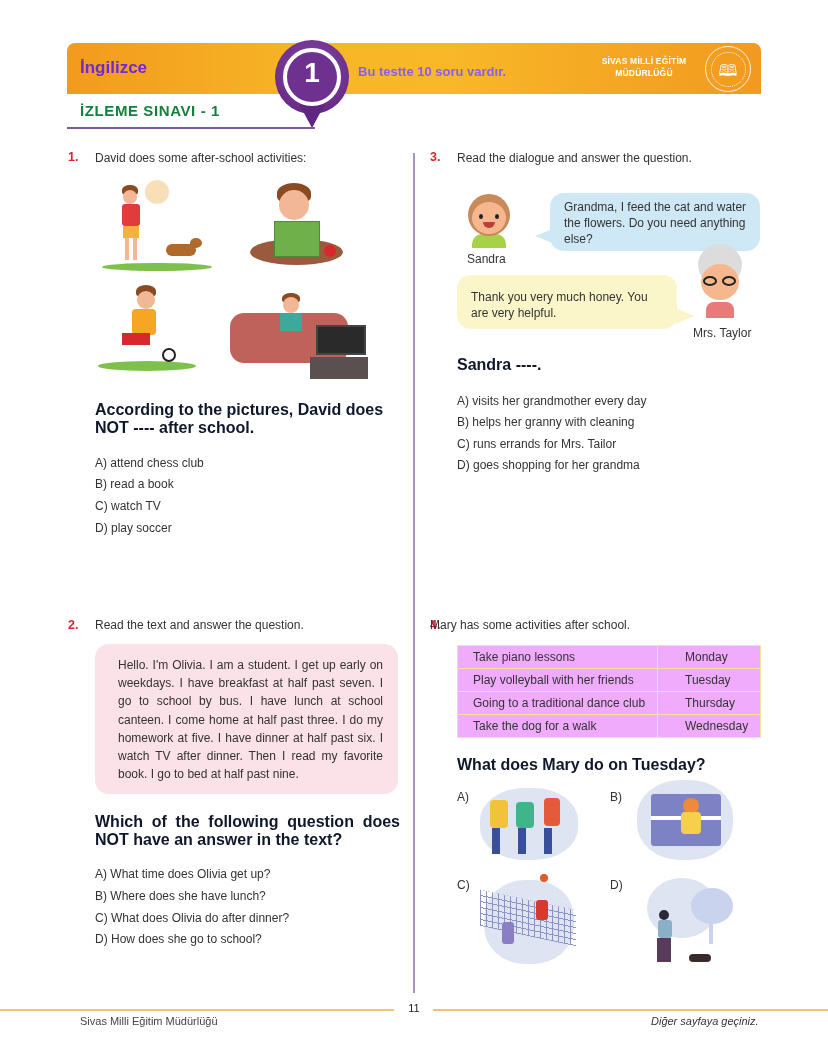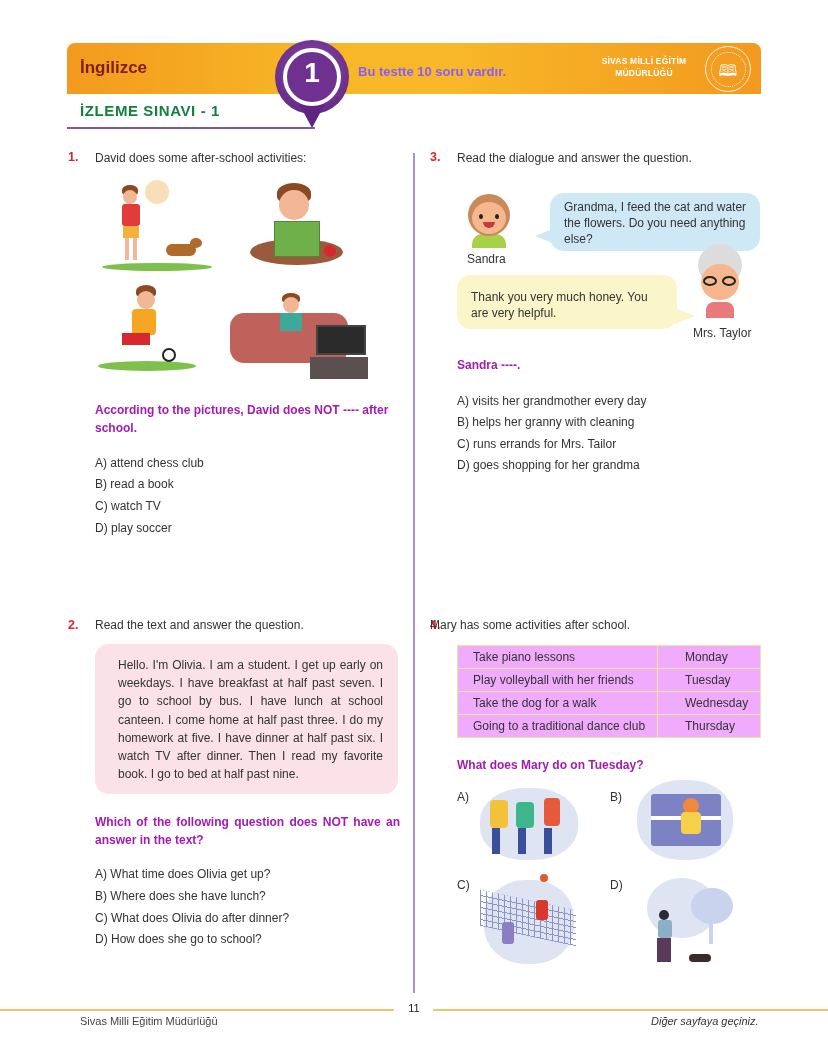--- a/index.html
+++ b/index.html
@@ -6,21 +6,21 @@
   html, body { width: 828px; height: 1059px; background: #ffffff; overflow: hidden; }
   body { position: relative; font-family: "Liberation Sans", sans-serif; color: #333333; }
 
   
   .header-band {
     position: absolute; left: 67px; top: 43px; width: 694px; height: 51px;
     background: linear-gradient(90deg, #f39a1e 0%, #f7b626 35%, #f8b828 55%, #f5a623 80%, #f29a1f 100%);
     border-radius: 8px 8px 0 0;
   }
   .subject {
-    position: absolute; left: 80px; top: 58px; font-size: 17px; font-weight: bold; color: #7f1d1d;
+    position: absolute; left: 80px; top: 58px; font-size: 17px; font-weight: bold; color: #6d28d9;
   }
   .test-count {
     position: absolute; left: 358px; top: 64px; font-size: 13px; font-weight: bold; color: #8b5cf6;
   }
   .org-name {
     position: absolute; left: 588px; top: 55px; width: 112px; text-align: center;
     font-size: 8.5px; font-weight: bold; color: #ffffff; line-height: 12px; letter-spacing: 0.2px;
   }
   .seal {
     position: absolute; left: 705px; top: 46px; width: 46px; height: 46px; border-radius: 50%;
@@ -62,21 +62,21 @@
   }
 
   
   .col-divider {
     position: absolute; left: 413px; top: 153px; width: 2px; height: 840px; background: #a894bd;
   }
 
   
   .qnum { position: absolute; font-size: 12.5px; font-weight: bold; color: #d8262f; }
   .qtext { position: absolute; font-size: 12px; color: #333; }
-  .bold-q { position: absolute; font-size: 12px; font-weight: bold; color: #a21caf; line-height: 18px; }
+  .bold-q { position: absolute; font-size: 16px; font-weight: bold; color: #0f172a; line-height: 18px; }
   .opt { position: absolute; font-size: 12px; color: #333; }
 
   
   .ill { position: absolute; }
   .ground { position: absolute; height: 8px; border-radius: 50%; background: #7dc04b; }
   .head { position: absolute; border-radius: 50%; background: #f2b796; }
   .hair { position: absolute; border-radius: 50% 50% 30% 30%; background: #8b4a22; }
 
   
   .passage {
@@ -246,26 +246,26 @@
   <tbody>
       <tr>
     <td>Take piano lessons</td>
     <td class="day">Monday</td>
   </tr>
   <tr>
     <td>Play volleyball with her friends</td>
     <td class="day">Tuesday</td>
   </tr>
   <tr>
+    <td>Going to a traditional dance club</td>
+    <td class="day">Thursday</td>
+  </tr>
+  <tr>
     <td>Take the dog for a walk</td>
     <td class="day">Wednesday</td>
-  </tr>
-  <tr>
-    <td>Going to a traditional dance club</td>
-    <td class="day">Thursday</td>
   </tr>
 </tbody>
   </table>
 
 <div class="bold-q" style="left:457px;top:756px">What does Mary do on Tuesday?</div>
 
 <div class="opt" style="left:457px;top:790px">A)</div>
 <div class="ill" style="left:480px;top:780px;width:100px;height:82px">
   <div class="scene" style="left:0;top:8px;width:98px;height:72px"></div>
   <div style="position:absolute;left:10px;top:20px;width:18px;height:28px;background:#f4c23a;border-radius:4px"></div>

